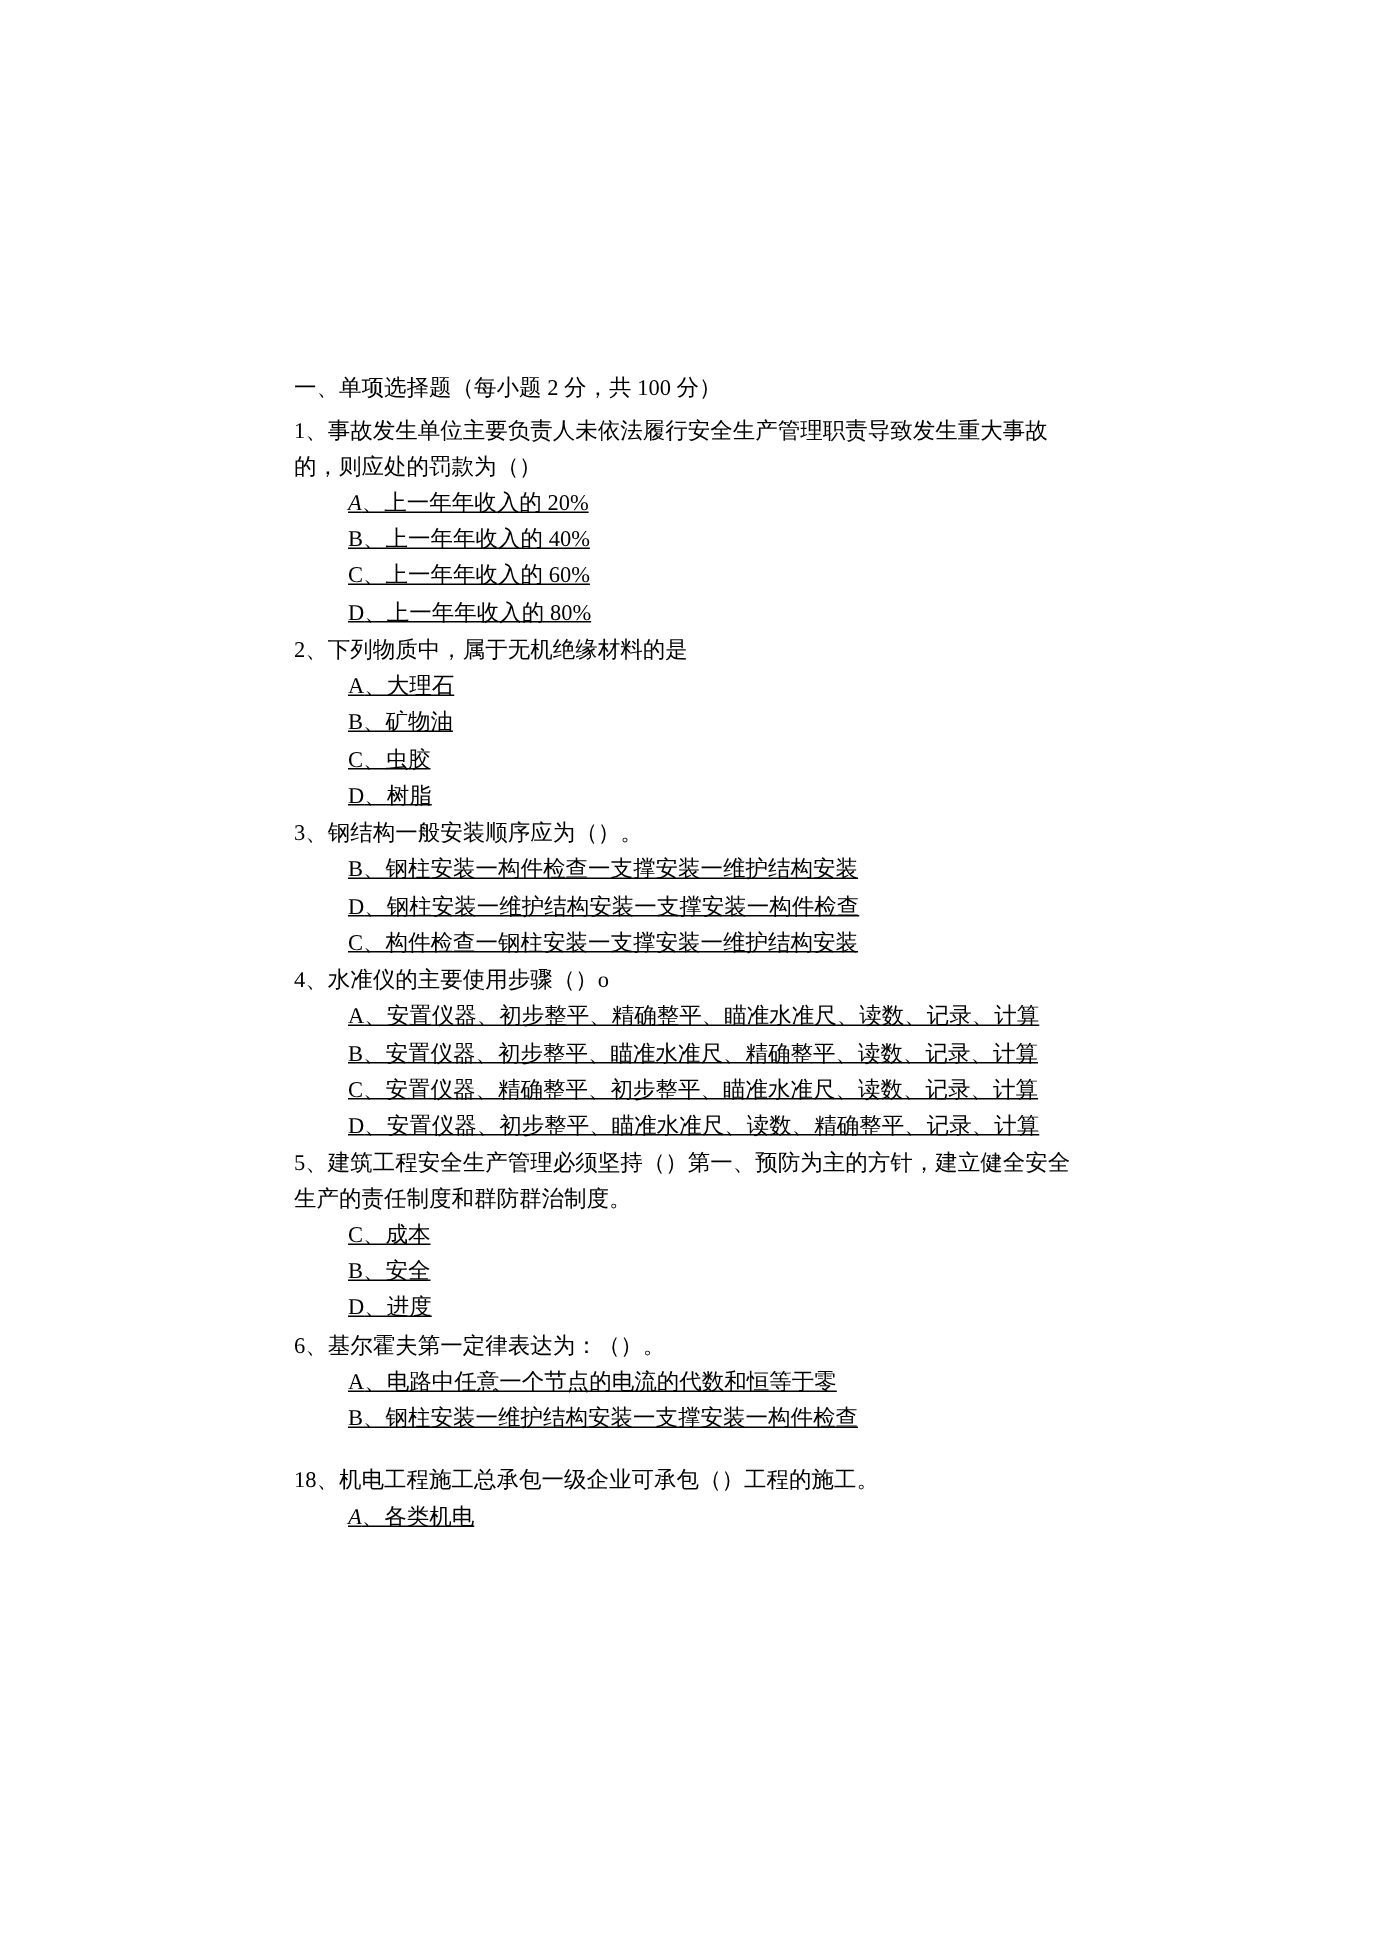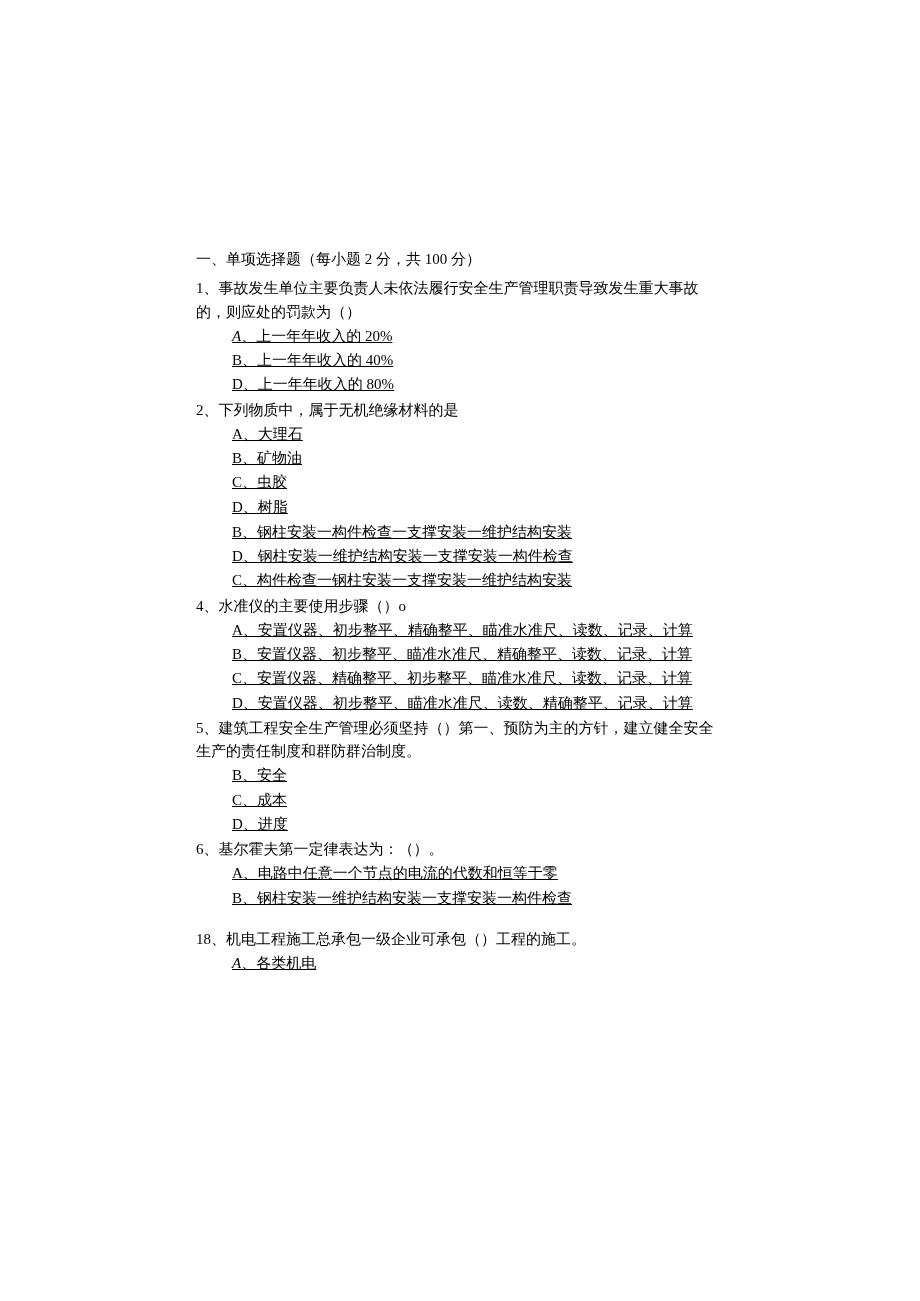--- a/index.html
+++ b/index.html
@@ -38,57 +38,59 @@
 </head>
 <body>
 
 <div class="section-title">一、单项选择题（每小题 2 分，共 100 分）</div>
 
 <div class="question">
   <div class="q-stem">1、事故发生单位主要负责人未依法履行安全生产管理职责导致发生重大事故的，则应处的罚款为（）</div>
   <div class="opts">
     <div class="opt"><span class="italic-a">A</span><span>、上一年年收入的 20%</span></div>
     <div class="opt"><span>B</span><span>、上一年年收入的 40%</span></div>
+    <div class="opt"><span>C</span><span>、上一年年收入的 60%</span></div>
     <div class="opt"><span>D</span><span>、上一年年收入的 80%</span></div>
   </div>
 </div>
 
 <div class="question">
   <div class="q-stem">2、下列物质中，属于无机绝缘材料的是</div>
   <div class="opts">
     <div class="opt"><span>A</span><span>、大理石</span></div>
     <div class="opt"><span>B</span><span>、矿物油</span></div>
     <div class="opt"><span>C</span><span>、虫胶</span></div>
     <div class="opt"><span>D</span><span>、树脂</span></div>
   </div>
 </div>
 
 <div class="question">
+  <div class="q-stem">3、钢结构一般安装顺序应为（）。</div>
   <div class="opts">
     <div class="opt"><span>B</span><span>、钢柱安装一构件检查一支撑安装一维护结构安装</span></div>
     <div class="opt"><span>D</span><span>、钢柱安装一维护结构安装一支撑安装一构件检查</span></div>
     <div class="opt"><span>C</span><span>、构件检查一钢柱安装一支撑安装一维护结构安装</span></div>
   </div>
 </div>
 
 <div class="question">
   <div class="q-stem">4、水准仪的主要使用步骤（）o</div>
   <div class="opts">
     <div class="opt"><span>A</span><span>、安置仪器、初步整平、精确整平、瞄准水准尺、读数、记录、计算</span></div>
     <div class="opt"><span>B</span><span>、安置仪器、初步整平、瞄准水准尺、精确整平、读数、记录、计算</span></div>
     <div class="opt"><span>C</span><span>、安置仪器、精确整平、初步整平、瞄准水准尺、读数、记录、计算</span></div>
     <div class="opt"><span>D</span><span>、安置仪器、初步整平、瞄准水准尺、读数、精确整平、记录、计算</span></div>
   </div>
 </div>
 
 <div class="question">
   <div class="q-stem">5、建筑工程安全生产管理必须坚持（）第一、预防为主的方针，建立健全安全生产的责任制度和群防群治制度。</div>
   <div class="opts">
+    <div class="opt"><span>C</span><span>、成本</span></div>
     <div class="opt"><span>B</span><span>、安全</span></div>
-    <div class="opt"><span>C</span><span>、成本</span></div>
     <div class="opt"><span>D</span><span>、进度</span></div>
   </div>
 </div>
 
 <div class="question">
   <div class="q-stem">6、基尔霍夫第一定律表达为：（）。</div>
   <div class="opts">
     <div class="opt"><span>A</span><span>、电路中任意一个节点的电流的代数和恒等于零</span></div>
     <div class="opt"><span>B</span><span>、钢柱安装一维护结构安装一支撑安装一构件检查</span></div>
   </div>

